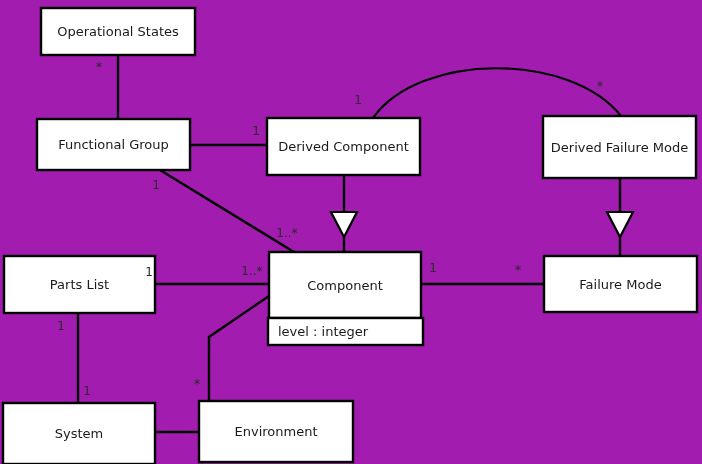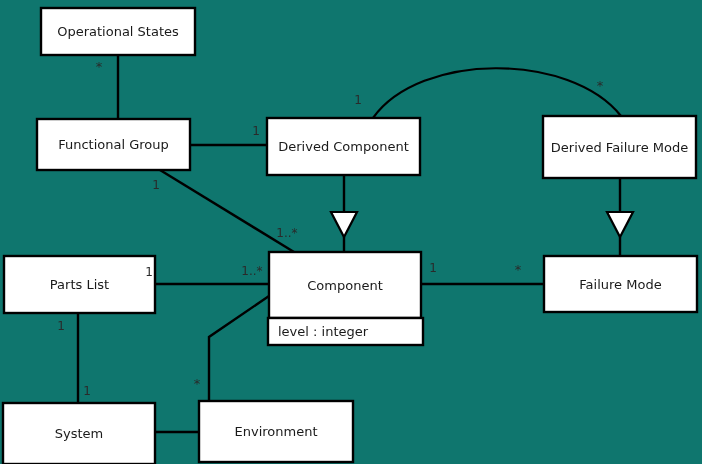--- a/index.html
+++ b/index.html
@@ -11,21 +11,21 @@
   body {
     width: 702px;
     height: 464px;
     overflow: hidden;
     font-family: "DejaVu Sans", "Liberation Sans", sans-serif;
   }
   #diagram-root {
     position: relative;
     width: 702px;
     height: 464px;
-    background: #0f766e;
+    background: #a21caf;
   }
   svg.diagram-canvas {
     display: block;
     width: 702px;
     height: 464px;
   }
   .class-box rect {
     fill: #ffffff;
     stroke: #000000;
     stroke-width: 2.4;

